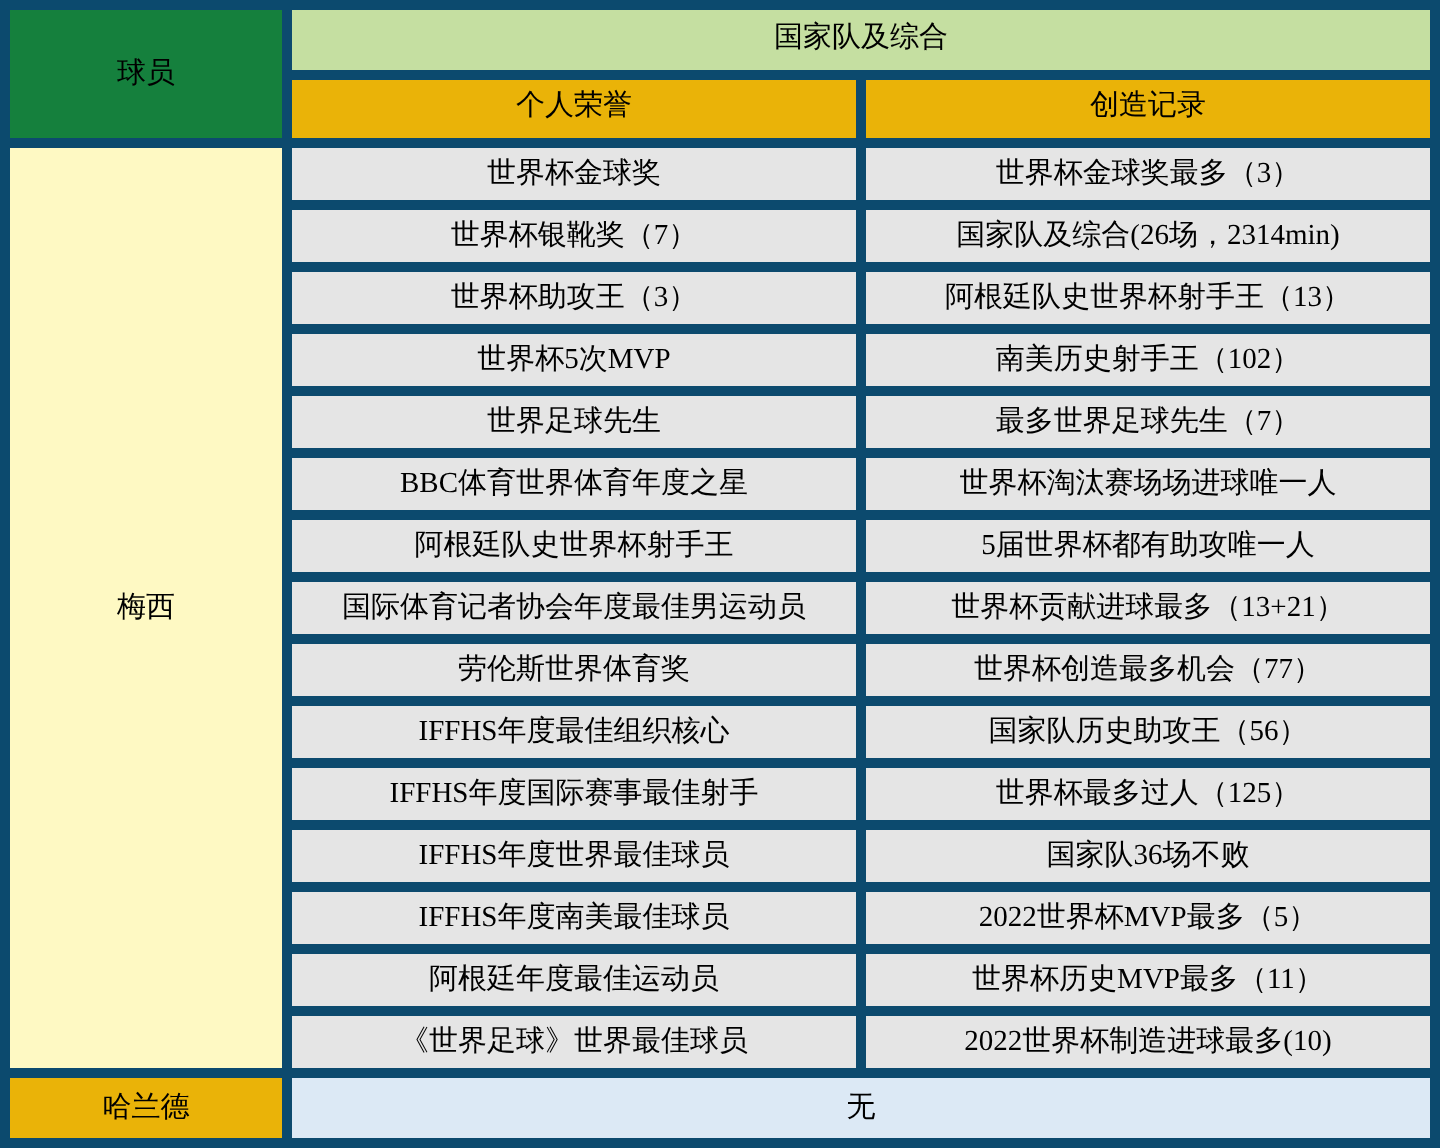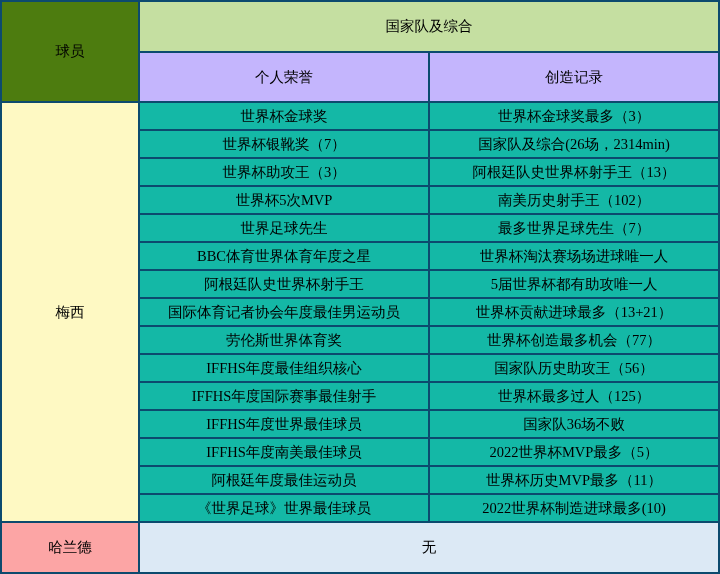--- a/index.html
+++ b/index.html
@@ -14,60 +14,61 @@
     overflow: hidden;
   }
   table.honor-table {
     border-collapse: collapse;
     table-layout: fixed;
     width: 720px;
     height: 574px;
   }
   table.honor-table td,
   table.honor-table th {
-    border: 2px solid #0c4a6e;
+    border: 5px solid #0c4a6e;
     padding: 0;
     text-align: center;
     vertical-align: middle;
     font-weight: normal;
     font-size: 14.5px;
     color: #000000;
     line-height: 1.15;
   }
   
   .hdr-player {
-    background: #4d7c0f;
+    background: #15803d;
     font-weight: bold;
     font-size: 15.5px;
     width: 136px;
   }
   .hdr-group {
     background: #c5dfa1;
     font-weight: bold;
     font-size: 15.5px;
   }
   .hdr-sub {
-    background: #c4b5fd;
+    background: #eab308;
     font-weight: bold;
     font-size: 15.5px;
+    font-family: Liberation Mono, monospace;
   }
   
   .player-messi {
     background: #fef9c3;
     font-weight: bold;
     font-size: 16px;
     width: 136px;
   }
   .messi-cell {
-    background: #14b8a6;
+    background: #e5e5e5;
     height: 26px;
   }
   
   .player-haaland {
-    background: #fca5a5;
+    background: #eab308;
     font-weight: bold;
     font-size: 16px;
     width: 136px;
   }
   .haaland-cell {
     background: #dce9f5;
   }
   .col-left { width: 292px; }
   .col-right { width: 292px; }
 </style>

